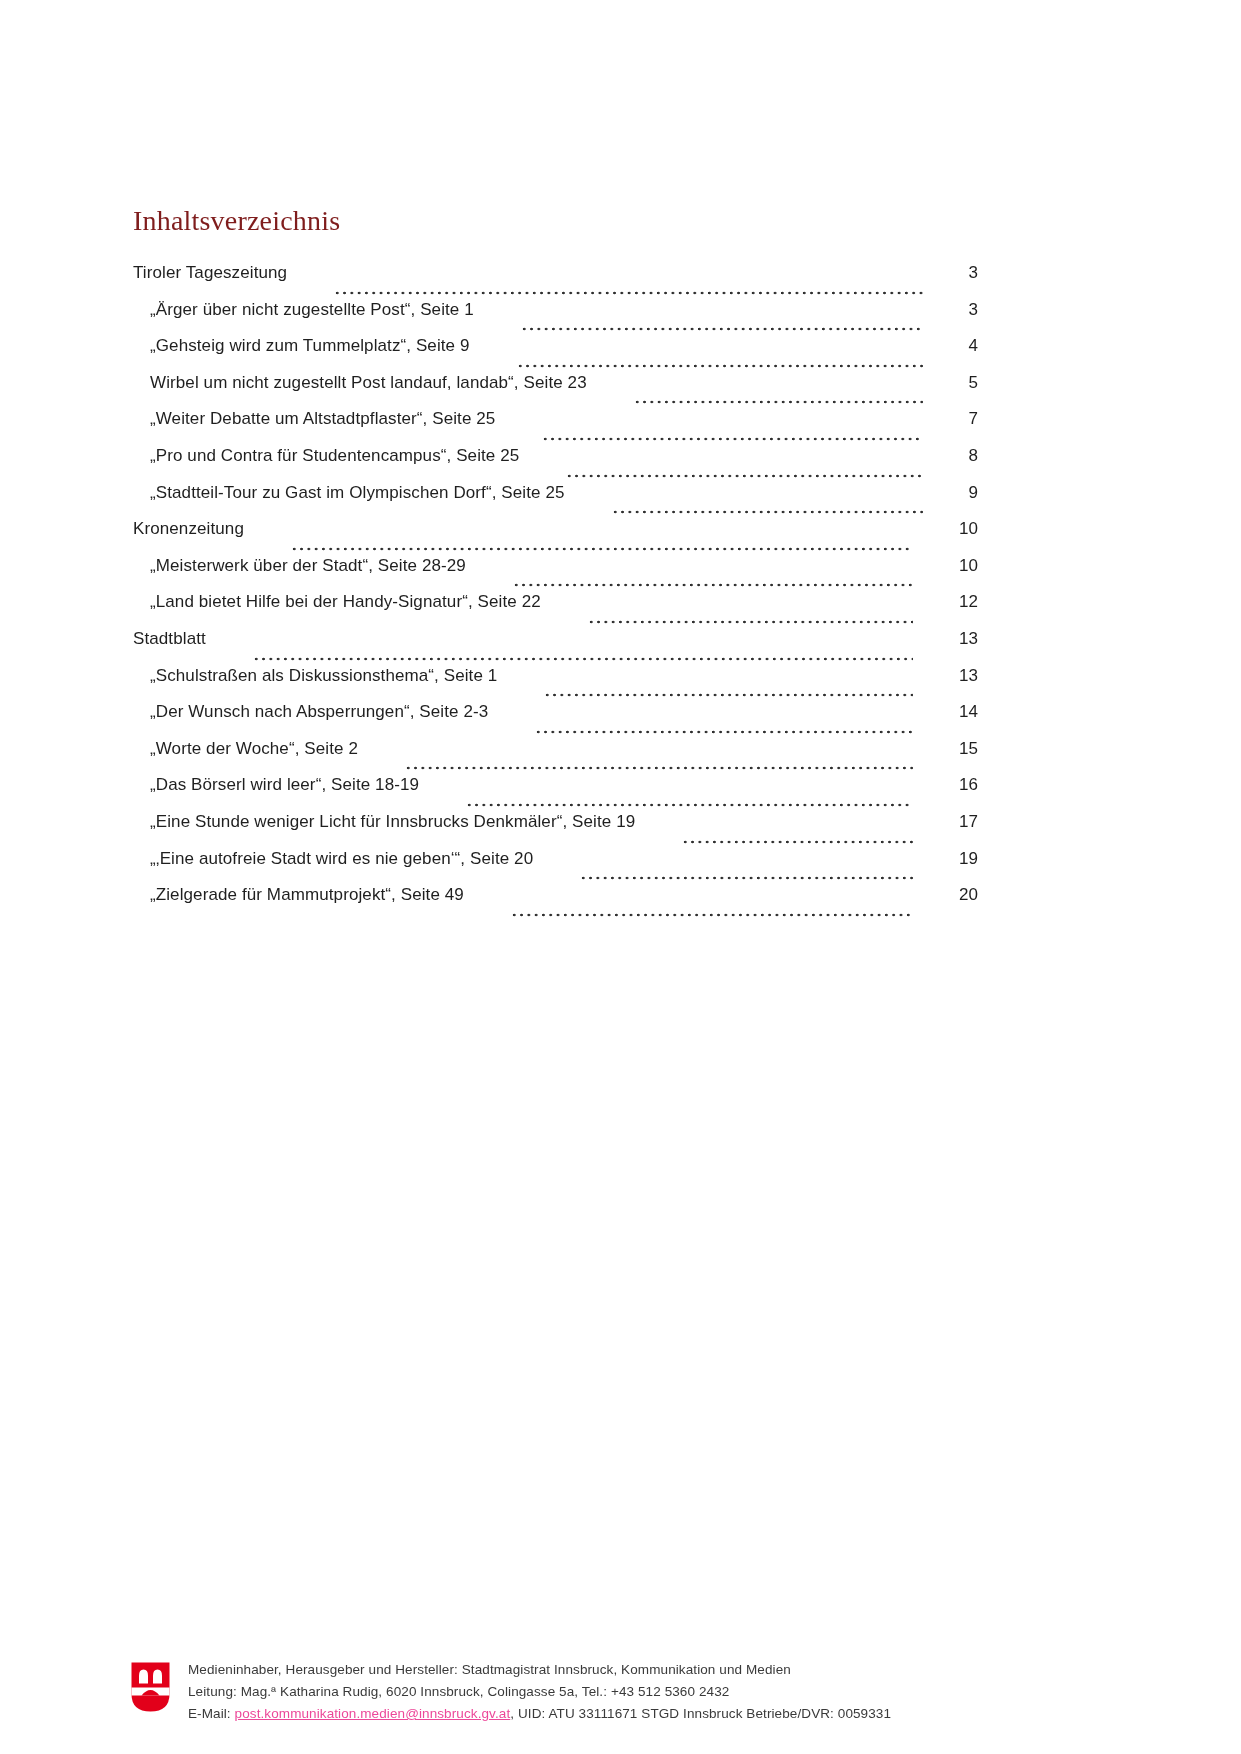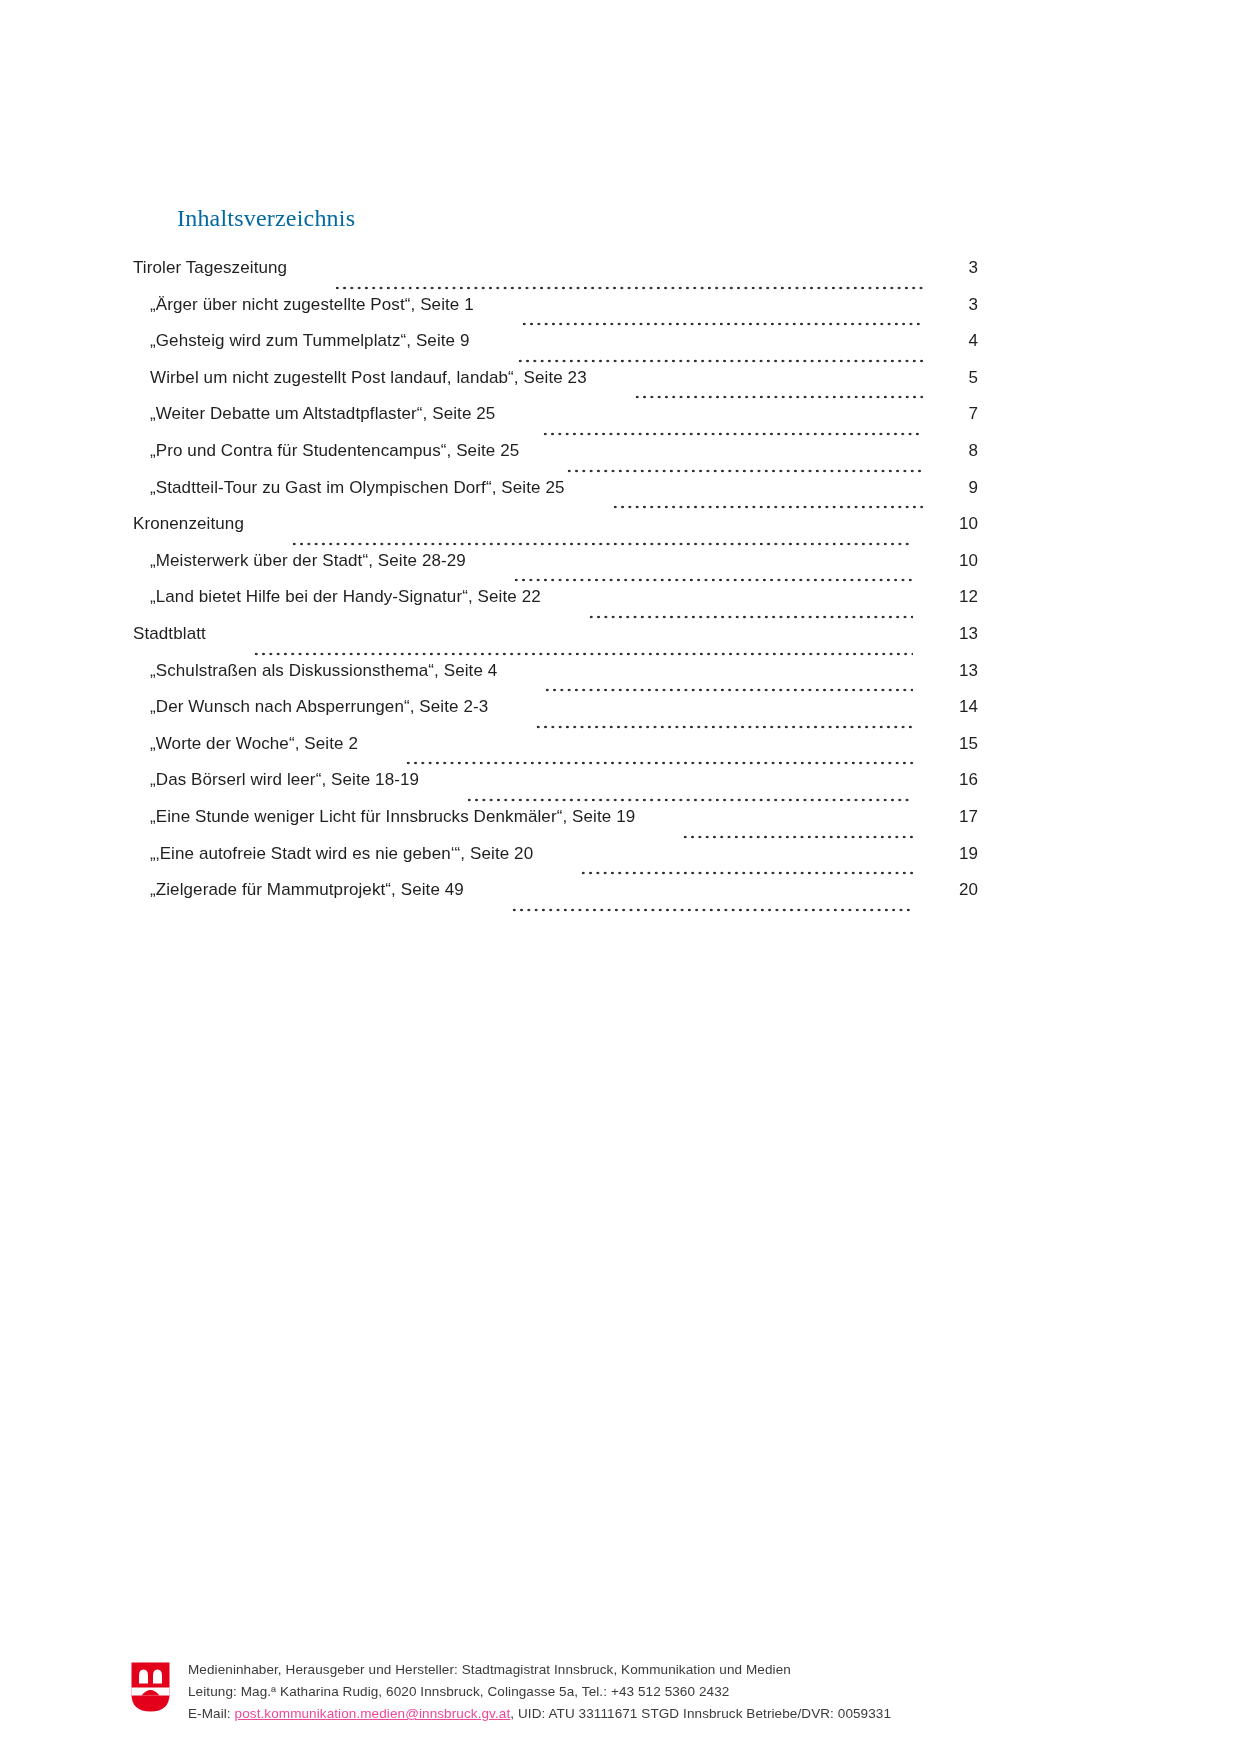--- a/index.html
+++ b/index.html
@@ -18,25 +18,24 @@
     background: #ffffff;
   }
   .content {
     position: absolute;
     left: 133px;
     width: 845px;
     top: 205px;
   }
   .doc-title {
     font-family: "Liberation Serif", "DejaVu Serif", serif;
-    font-size: 24px;
+    font-size: 28px;
     font-weight: 500;
     letter-spacing: 0.2px;
-    color: #0369a1;
-    margin-left: 44px;
+    color: #7f1d1d;
   }
   .toc {
     margin-top: 26px;
   }
   .toc-row {
     display: flex;
     align-items: baseline;
     height: 36.6px;
     font-size: 17px;
     color: #1f1f1f;
@@ -145,21 +144,21 @@
           <span class="toc-label">„Land bietet Hilfe bei der Handy-Signatur“, Seite 22</span>
           <span class="toc-leader"></span>
           <span class="toc-page">12</span>
         </div>
         <div class="toc-row level-1">
           <span class="toc-label">Stadtblatt</span>
           <span class="toc-leader"></span>
           <span class="toc-page">13</span>
         </div>
         <div class="toc-row level-2">
-          <span class="toc-label">„Schulstraßen als Diskussionsthema“, Seite 4</span>
+          <span class="toc-label">„Schulstraßen als Diskussionsthema“, Seite 1</span>
           <span class="toc-leader"></span>
           <span class="toc-page">13</span>
         </div>
         <div class="toc-row level-2">
           <span class="toc-label">„Der Wunsch nach Absperrungen“, Seite 2-3</span>
           <span class="toc-leader"></span>
           <span class="toc-page">14</span>
         </div>
         <div class="toc-row level-2">
           <span class="toc-label">„Worte der Woche“, Seite 2</span>

